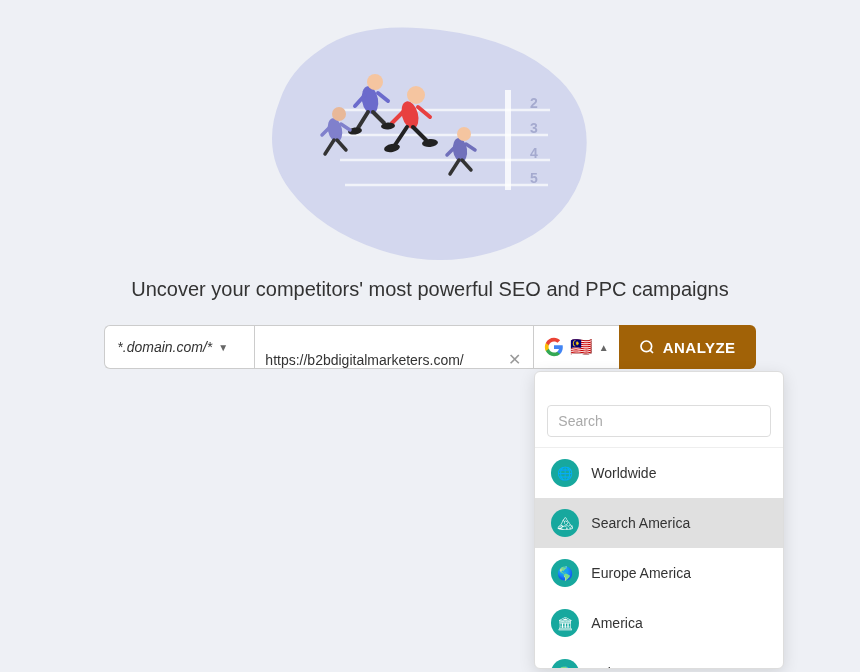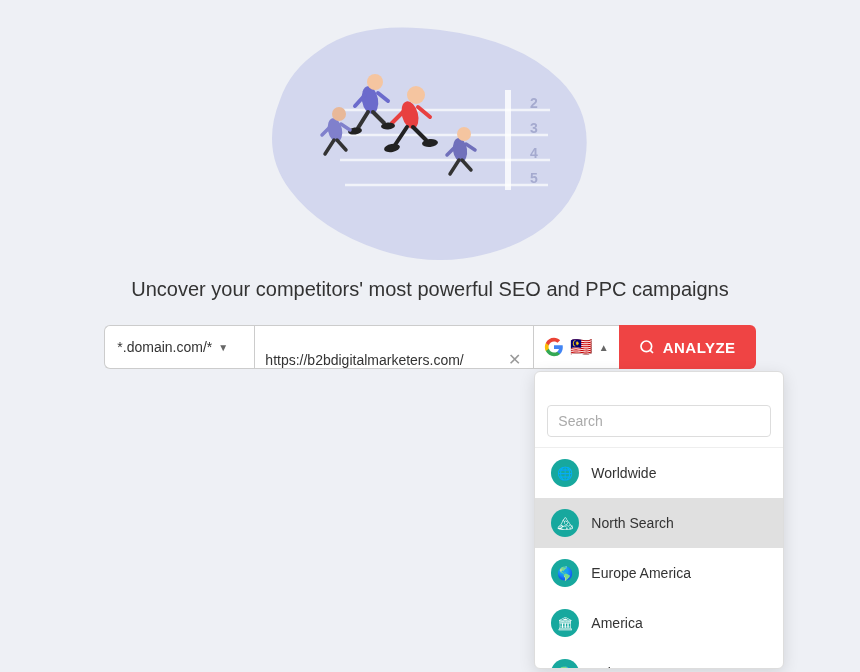--- a/index.html
+++ b/index.html
@@ -50,20 +50,21 @@
       border: 1px solid #ccc;
       border-right: none;
       border-radius: 6px 0 0 6px;
       padding: 0 12px;
       height: 44px;
       min-width: 150px;
       cursor: pointer;
       font-size: 14px;
       color: #333;
       gap: 6px;
+      font-style: italic;
     }
 
     .domain-select span {
       flex: 1;
     }
 
     .domain-select .chevron {
       color: #666;
       font-size: 10px;
     }
@@ -121,21 +122,21 @@
       font-size: 18px;
       line-height: 1;
     }
 
     .region-chevron {
       font-size: 10px;
       color: #666;
     }
 
     .analyze-btn {
-      background: #ef4444;
+      background: #a16207;
       color: #fff;
       border: none;
       border-radius: 0 6px 6px 0;
       height: 44px;
       padding: 0 20px;
       font-size: 15px;
       font-weight: 600;
       cursor: pointer;
       display: flex;
       align-items: center;
@@ -317,21 +318,21 @@
     </div>
     <div class="dropdown-list">
 
       <div class="dropdown-item">
         <div class="region-icon">🌐</div>
         <span>Worldwide</span>
       </div>
 
       <div class="dropdown-item highlighted">
         <div class="region-icon">🏔</div>
-        <span>North Search</span>
+        <span>Search America</span>
       </div>
 
       <div class="dropdown-item">
         <div class="region-icon">🌎</div>
         <span>Europe America</span>
       </div>
 
       <div class="dropdown-item">
         <div class="region-icon">🏛</div>
         <span>America</span>

